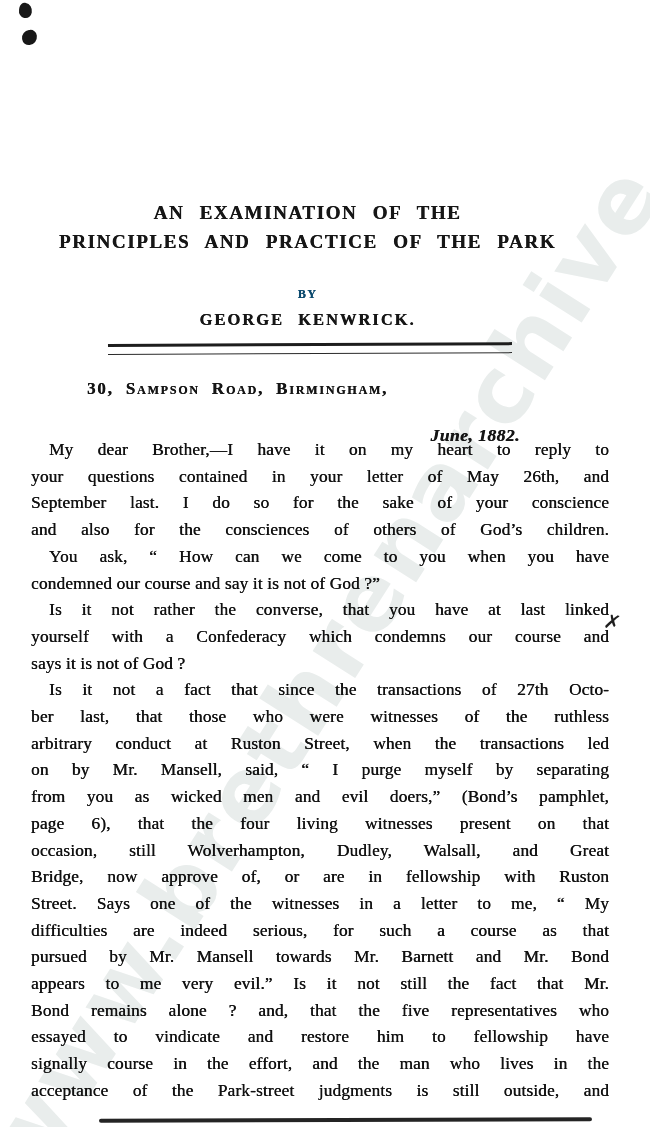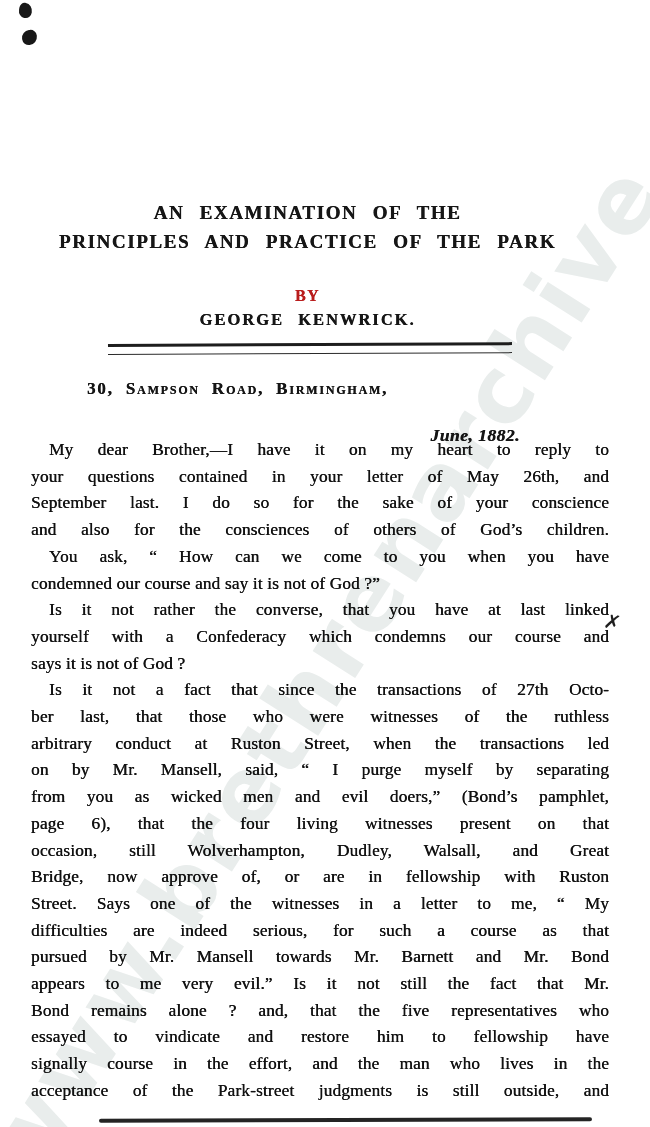--- a/index.html
+++ b/index.html
@@ -20,22 +20,22 @@
   }
   
   .title-block{
     left:20px;top:198px;width:575px;text-align:center;z-index:2;
     font-weight:700;font-size:19px;line-height:29px;
     letter-spacing:1.6px;word-spacing:9px;color:#161616;
     text-shadow:0.35px 0 currentColor;
   }
   .byline{
     left:20px;top:287px;width:575px;text-align:center;z-index:2;
-    font-weight:700;font-size:16px;letter-spacing:1.5px;word-spacing:4px;
-    color:#b91c1c;text-shadow:0.3px 0 currentColor;
+    font-weight:700;font-size:12px;letter-spacing:1.5px;word-spacing:4px;
+    color:#0c4a6e;text-shadow:0.3px 0 currentColor;
   }
   .author{
     left:20px;top:310px;width:575px;text-align:center;z-index:2;
     font-weight:700;font-size:16.5px;letter-spacing:2px;word-spacing:8px;
     color:#161616;text-shadow:0.35px 0 currentColor;
   }
   
   .double-rule{
     left:108px;top:343px;width:404px;height:7px;z-index:2;
     border-top:3px solid #1d1d1d;border-bottom:1.5px solid #2a2a2a;

